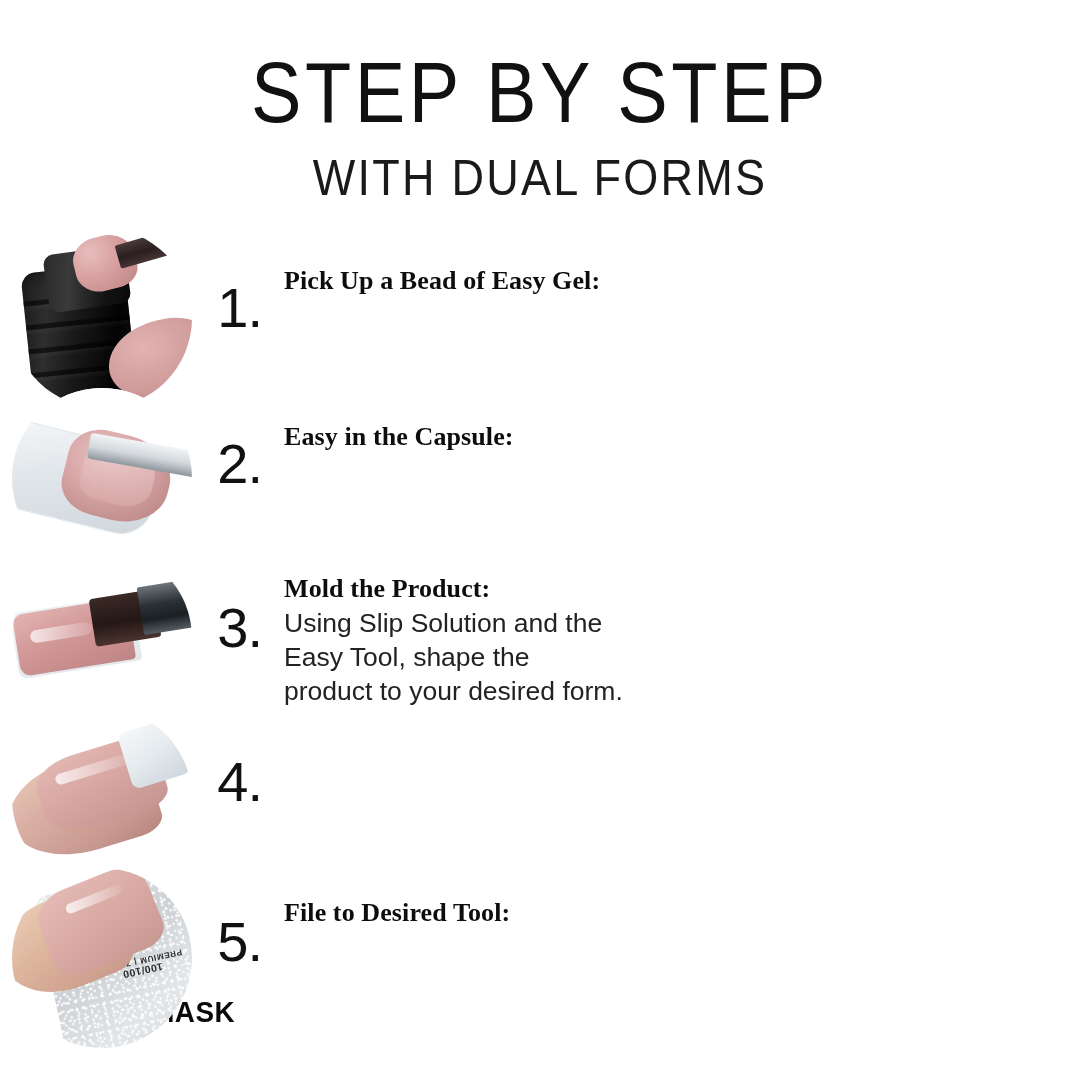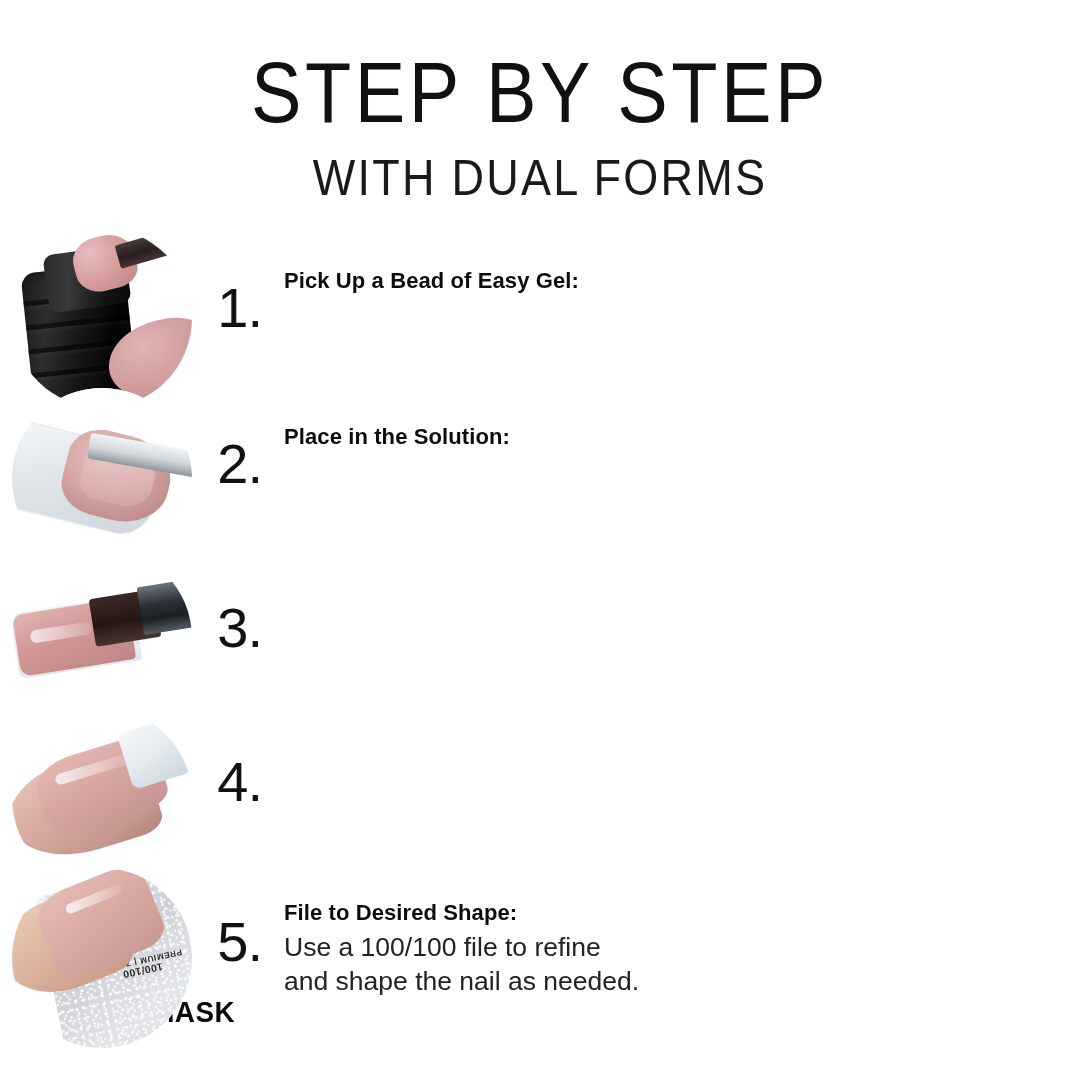--- a/index.html
+++ b/index.html
@@ -98,22 +98,22 @@
     color: #111111;
     padding-top: 48px;
     padding-right: 6px;
     letter-spacing: -1px;
   }
   .step-text {
     padding-left: 16px;
     padding-top: 32px;
   }
   .step-title {
-    font-family: Liberation Sans, sans-serif;
-    font-size: 22px;
+    font-family: Liberation Serif, serif;
+    font-size: 26px;
     line-height: 34px;
     font-weight: 700;
     color: #0d0d0d;
     letter-spacing: 0.1px;
   }
   .step-body {
     font-family: "Liberation Sans", sans-serif;
     font-size: 26.5px;
     line-height: 34px;
     font-weight: 400;
@@ -371,38 +371,44 @@
             <div class="p-bg"></div>
             <div class="s2-form"></div>
             <div class="s2-gel"></div>
             <div class="s2-gel-in"></div>
             <div class="s2-tool"></div>
           </div>
         </div>
       </div>
       <div class="step-number">2.</div>
       <div class="step-text">
-        <div class="step-title">Place in the Solution:</div>
+        <div class="step-title">Easy in the Capsule:</div>
       </div>
     </div>
 
     <div class="step s3">
       <div class="step-photo-wrap">
         <div class="photo-circle">
           <div class="photo-inner">
             <div class="p-bg"></div>
             <div class="s3-form"></div>
             <div class="s3-gel"></div>
             <div class="s3-shine"></div>
             <div class="s3-brush"></div>
             <div class="s3-ferrule"></div>
           </div>
         </div>
       </div>
       <div class="step-number">3.</div>
+      <div class="step-text">
+        <div class="step-title">Mold the Product:</div>
+        <div class="step-body">Using Slip Solution and the
+Easy Tool, shape the
+product to your desired form.</div>
+      </div>
     </div>
 
     <div class="step s4">
       <div class="step-photo-wrap">
         <div class="photo-circle">
           <div class="photo-inner">
             <div class="p-bg"></div>
             <div class="s4-finger"></div>
             <div class="s4-nail"></div>
             <div class="s4-nail-shine"></div>
@@ -424,23 +430,21 @@
               <span class="l2">PREMIUM | ZEBRA</span>
             </div>
             <div class="s5-finger"></div>
             <div class="s5-nail"></div>
             <div class="s5-nail-shine"></div>
           </div>
         </div>
       </div>
       <div class="step-number">5.</div>
       <div class="step-text">
-        <div class="step-title">File to Desired Shape:</div>
-        <div class="step-body">Use a 100/100 file to refine
-and shape the nail as needed.</div>
+        <div class="step-title">File to Desired Tool:</div>
       </div>
     </div>
 
   </div>
 
   <div class="logo">
     <svg class="logo-mark" viewBox="0 0 46 32">
       <path d="M4.5 5.5 C4.5 2.5 8 1 13 1 C26 1 38 3 43 10 C46 14 45 22 40 27 C36 31 28 32 21 30 C13 27.6 7 21 4.8 13 C4.2 10.6 4.5 7.6 4.5 5.5 Z" fill="#0a0a0a"></path>
       <path d="M27 18.5 C30 15.8 35.5 15 40.5 16.5 C41.5 21.8 38 26.5 32.5 27 C29 27.3 27 23 27 18.5 Z" fill="#ffffff"></path>
     </svg>

